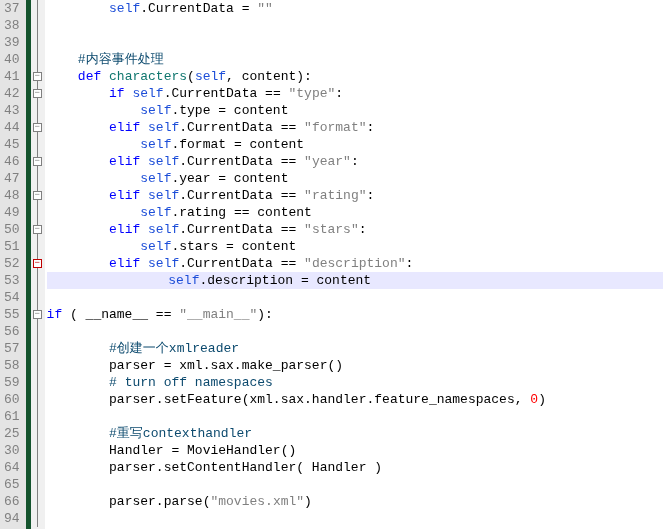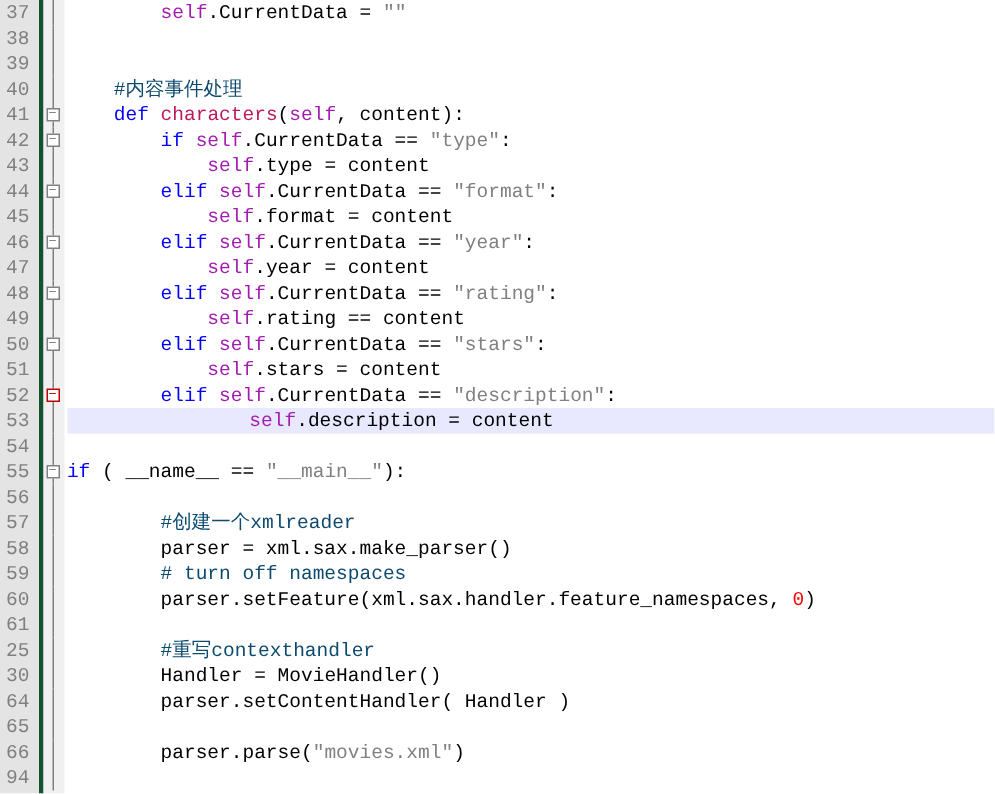--- a/index.html
+++ b/index.html
@@ -1,34 +1,34 @@
 <!DOCTYPE html>
 <html><head>
 <meta charset="utf-8">
 <style>
 * { margin:0; padding:0; box-sizing:border-box; }
 body { font-family:"Courier New",monospace; font-size:13px; background:#fff; width:663px; height:529px; overflow:hidden; }
 .editor { display:flex; height:100%; }
-.gutter { background:#e4e4e4; color:#808080; text-align:right; padding:0 6px 0 4px; user-select:none; line-height:17px; flex-shrink:0; border-right:3px solid #14532d; }
+.gutter { background:#e4e4e4; color:#808080; text-align:right; padding:0 6px 0 4px; user-select:none; line-height:17px; flex-shrink:0; border-right:5px solid #14532d; }
 .gutter div { height:17px; }
 .fold { width:14px; background:#f0f0f0; flex-shrink:0; line-height:17px; position:relative; }
 .fold div { height:17px; position:relative; }
 .fold .vline { position:absolute; left:6px; top:0; bottom:0; width:1px; background:#808080; }
 .fold .box { position:absolute; left:2px; top:4px; width:9px; height:9px; border:1px solid #808080; background:#fff; font-size:9px; line-height:7px; text-align:center; color:#808080; }
 .fold .box.red { border-color:#c00000; color:#c00000; }
 .code { flex:1; line-height:17px; white-space:pre; padding-left:2px; position:relative; }
 .code .line { height:17px; }
 .code .hl { background:#e8e8ff;padding-left:28px; }
 .kw { color:#0000ff; }
 .op { color:#000; }
-.self { color:#a21caf; }
+.self { color:#1d4ed8; }
 .str { color:#808080; }
 .num { color:#ff0000; }
 .com { color:#0c4a6e; }
-.fn { color:#be185d; }
+.fn { color:#0f766e; }
 .id { color:#000;text-align:right; }
 </style>
 </head>
 <body>
 
 <div class="editor">
   <div class="gutter" id="gutter">
       <div>37</div>
       <div>38</div>
       <div>39</div>

